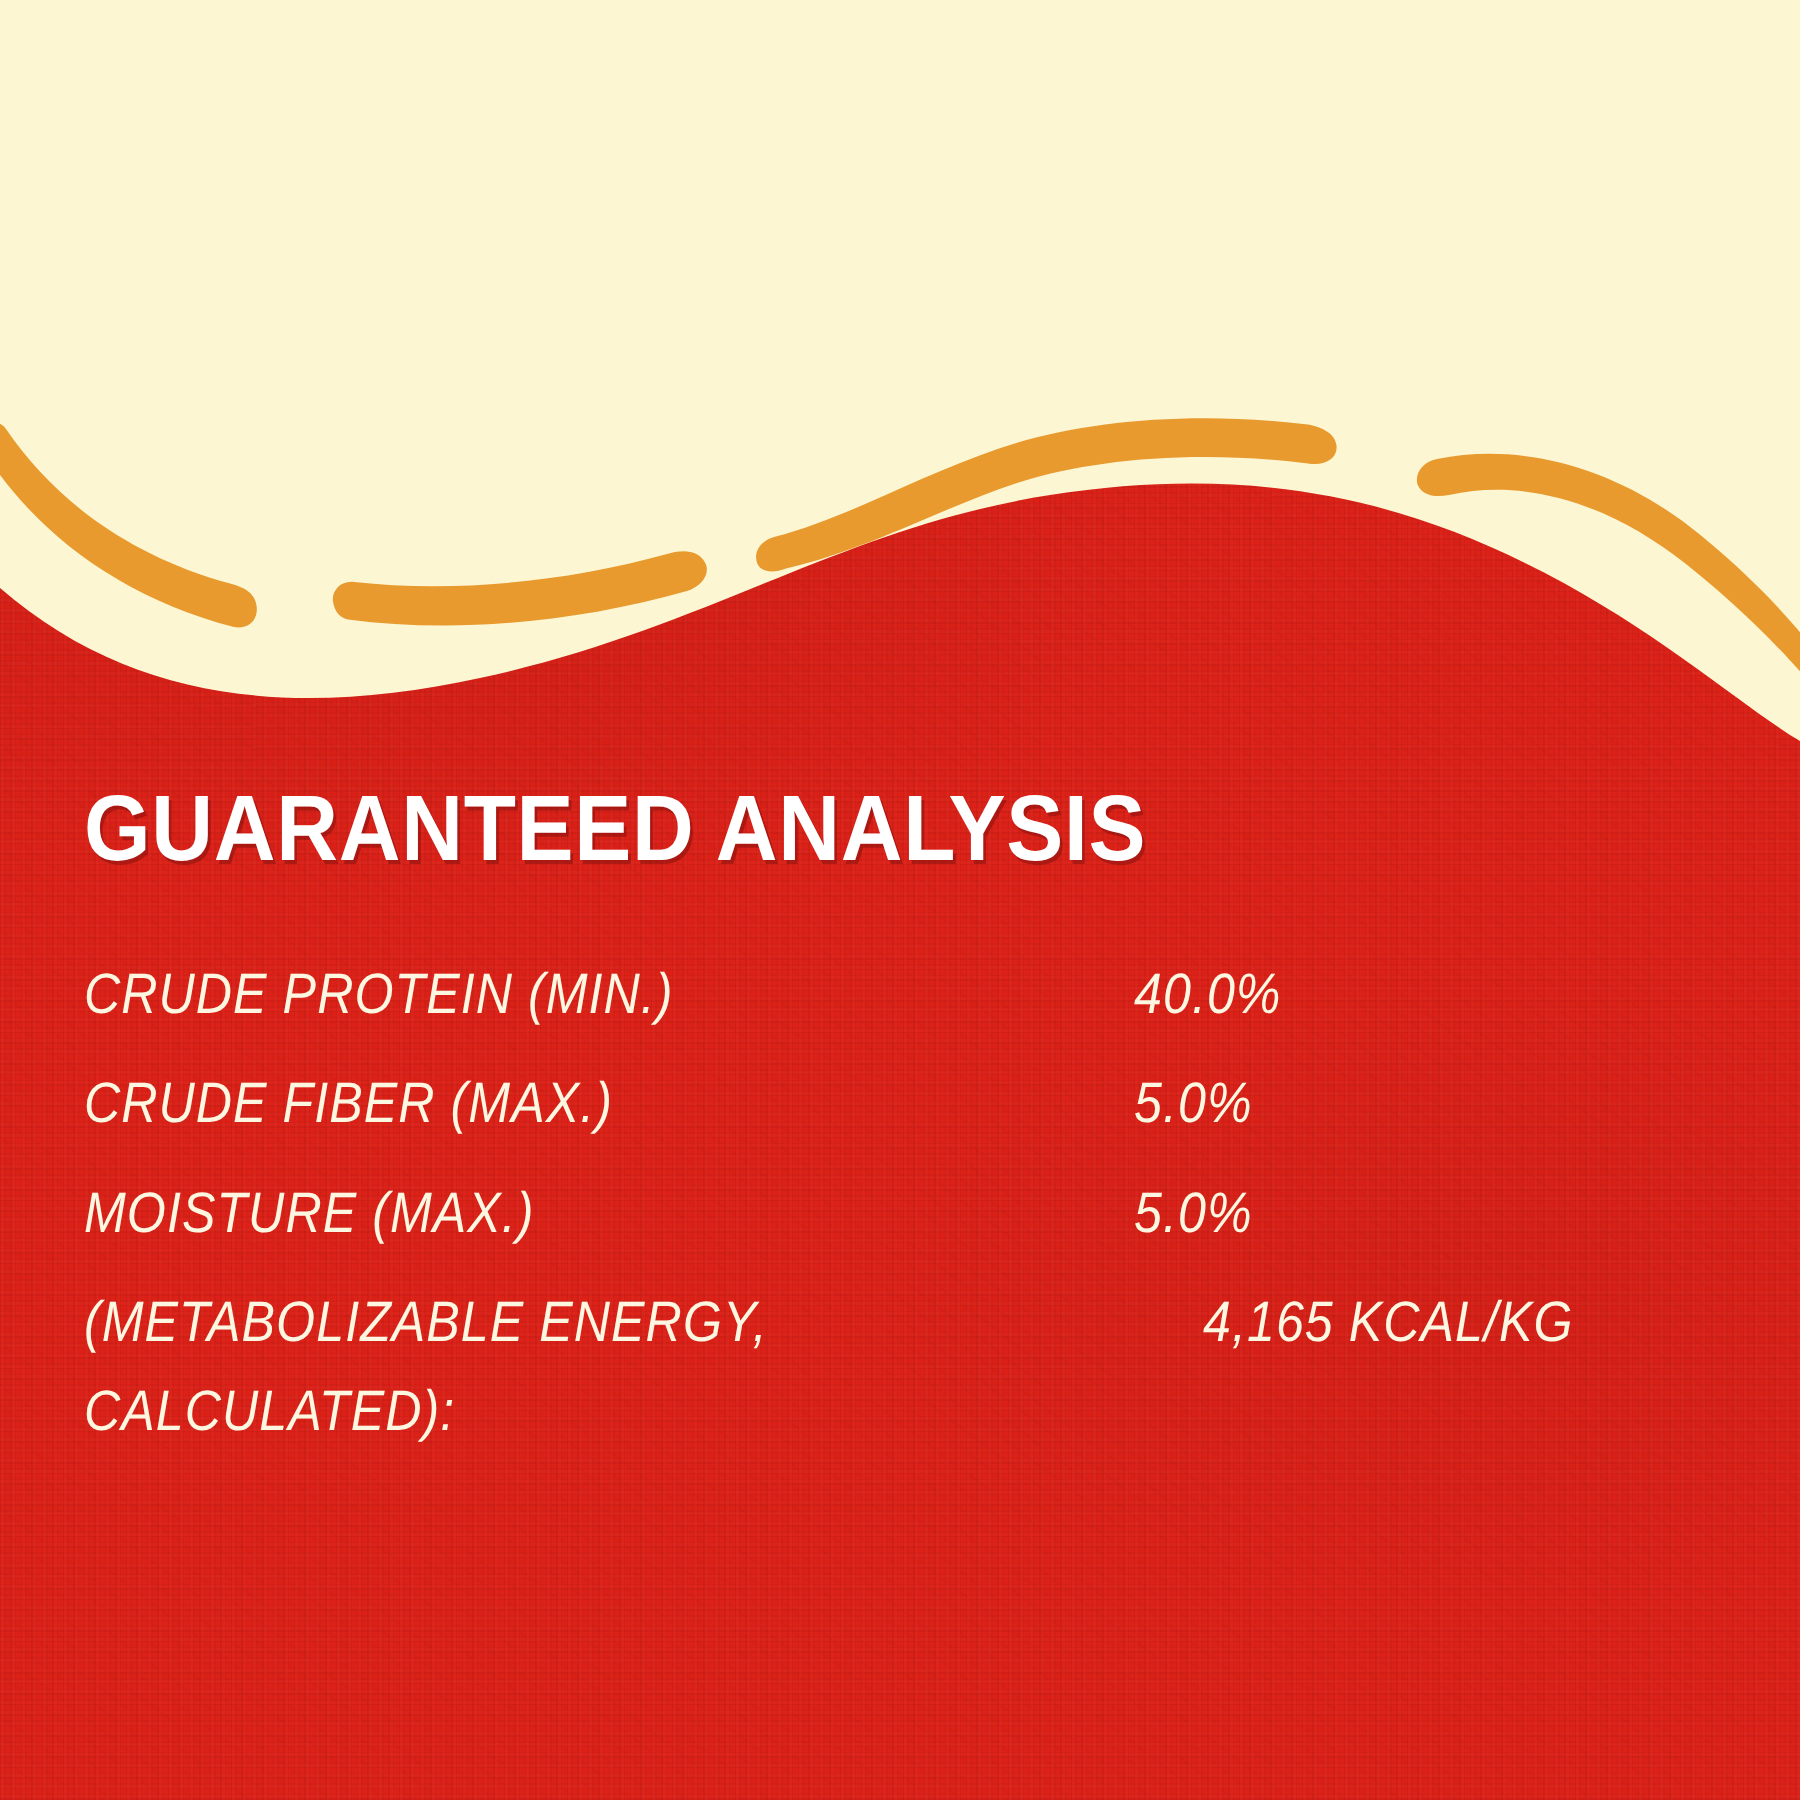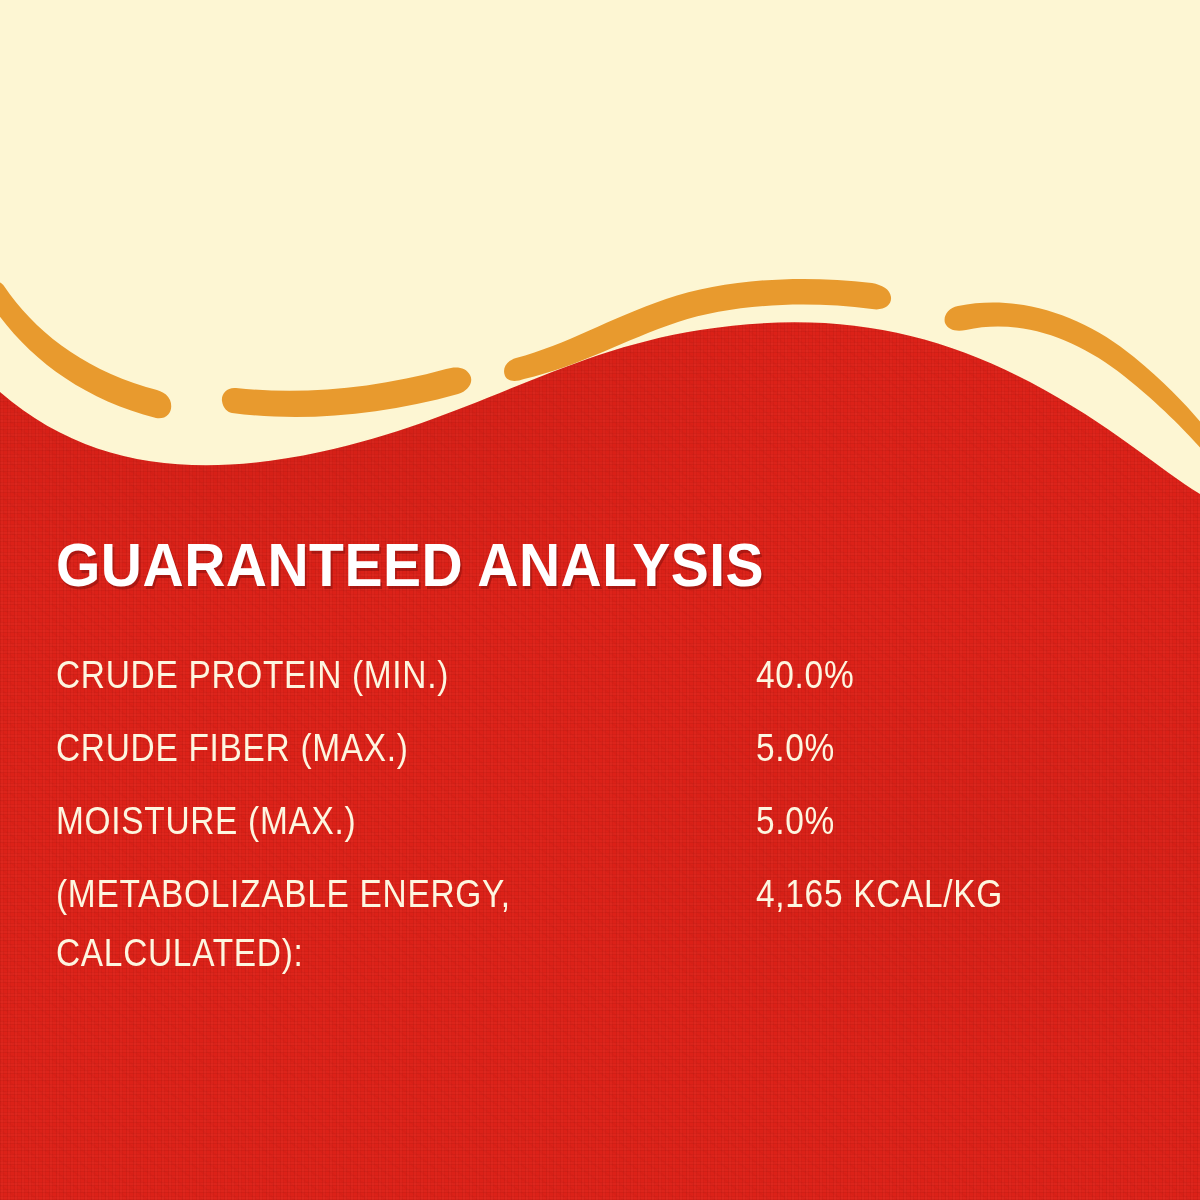--- a/index.html
+++ b/index.html
@@ -66,42 +66,43 @@
     font-size:40px;
     line-height:62px;
     letter-spacing:1.2px;
     color:#9E2028;
     transform:scaleX(0.86);
     transform-origin:left top;
     width:1260px;
   }
 
   
-  .ga-block { position:absolute; left:56px; top:528px; width:1100px; }
+  .ga-block { position:absolute; left:56px; top:516px; width:1100px; }
 
   .heading-ga {
     font-family:"Liberation Sans", sans-serif;
     font-weight:bold;
     font-size:62px;
     line-height:74px;
     letter-spacing:0.5px;
     color:#FFFFFF;
     transform:scaleX(0.92);
     transform-origin:left center;
     text-shadow: 2px 3px 0 rgba(120,14,10,0.45);
   }
 
   .ga-table { margin-top:46px; width:1060px; }
 
   .ga-row {
     display:flex;
     align-items:flex-start;
     margin-bottom:18px;
+    font-style:italic;
   }
-  .ga-row.tall { margin-bottom:4px; }
+  .ga-row.tall { margin-bottom:4px;gap:46px; }
 
   .ga-label, .ga-value {
     font-family:"Liberation Sans Narrow","Liberation Sans", sans-serif;
     font-size:38px;
     line-height:55px;
     letter-spacing:0.8px;
     color:#FDF6E0;
     transform:scaleX(0.88);
     transform-origin:left top;
   }

